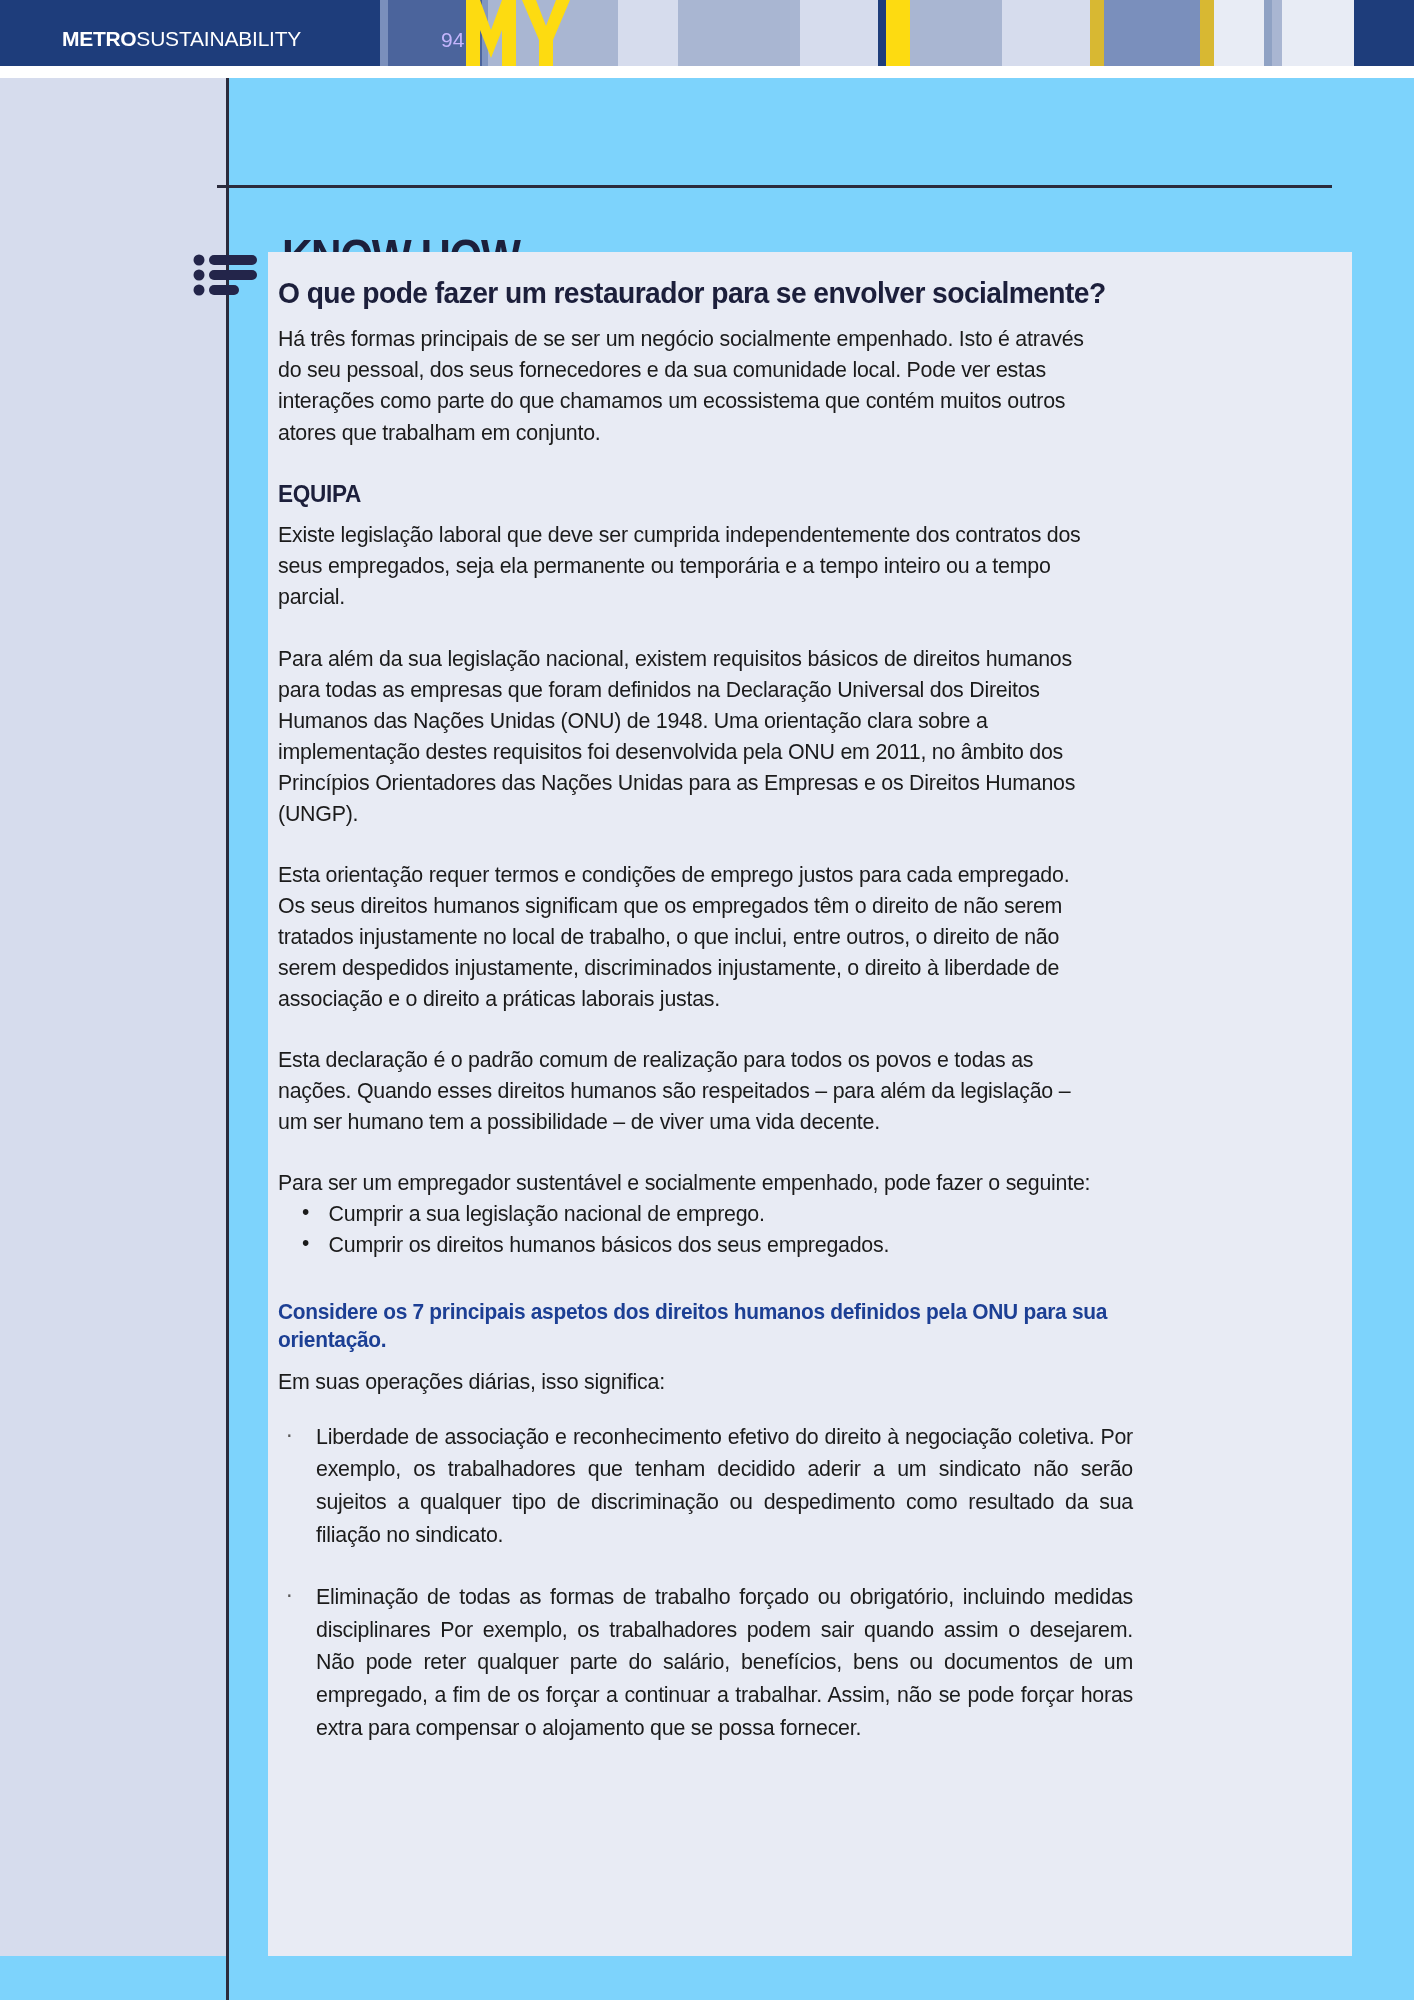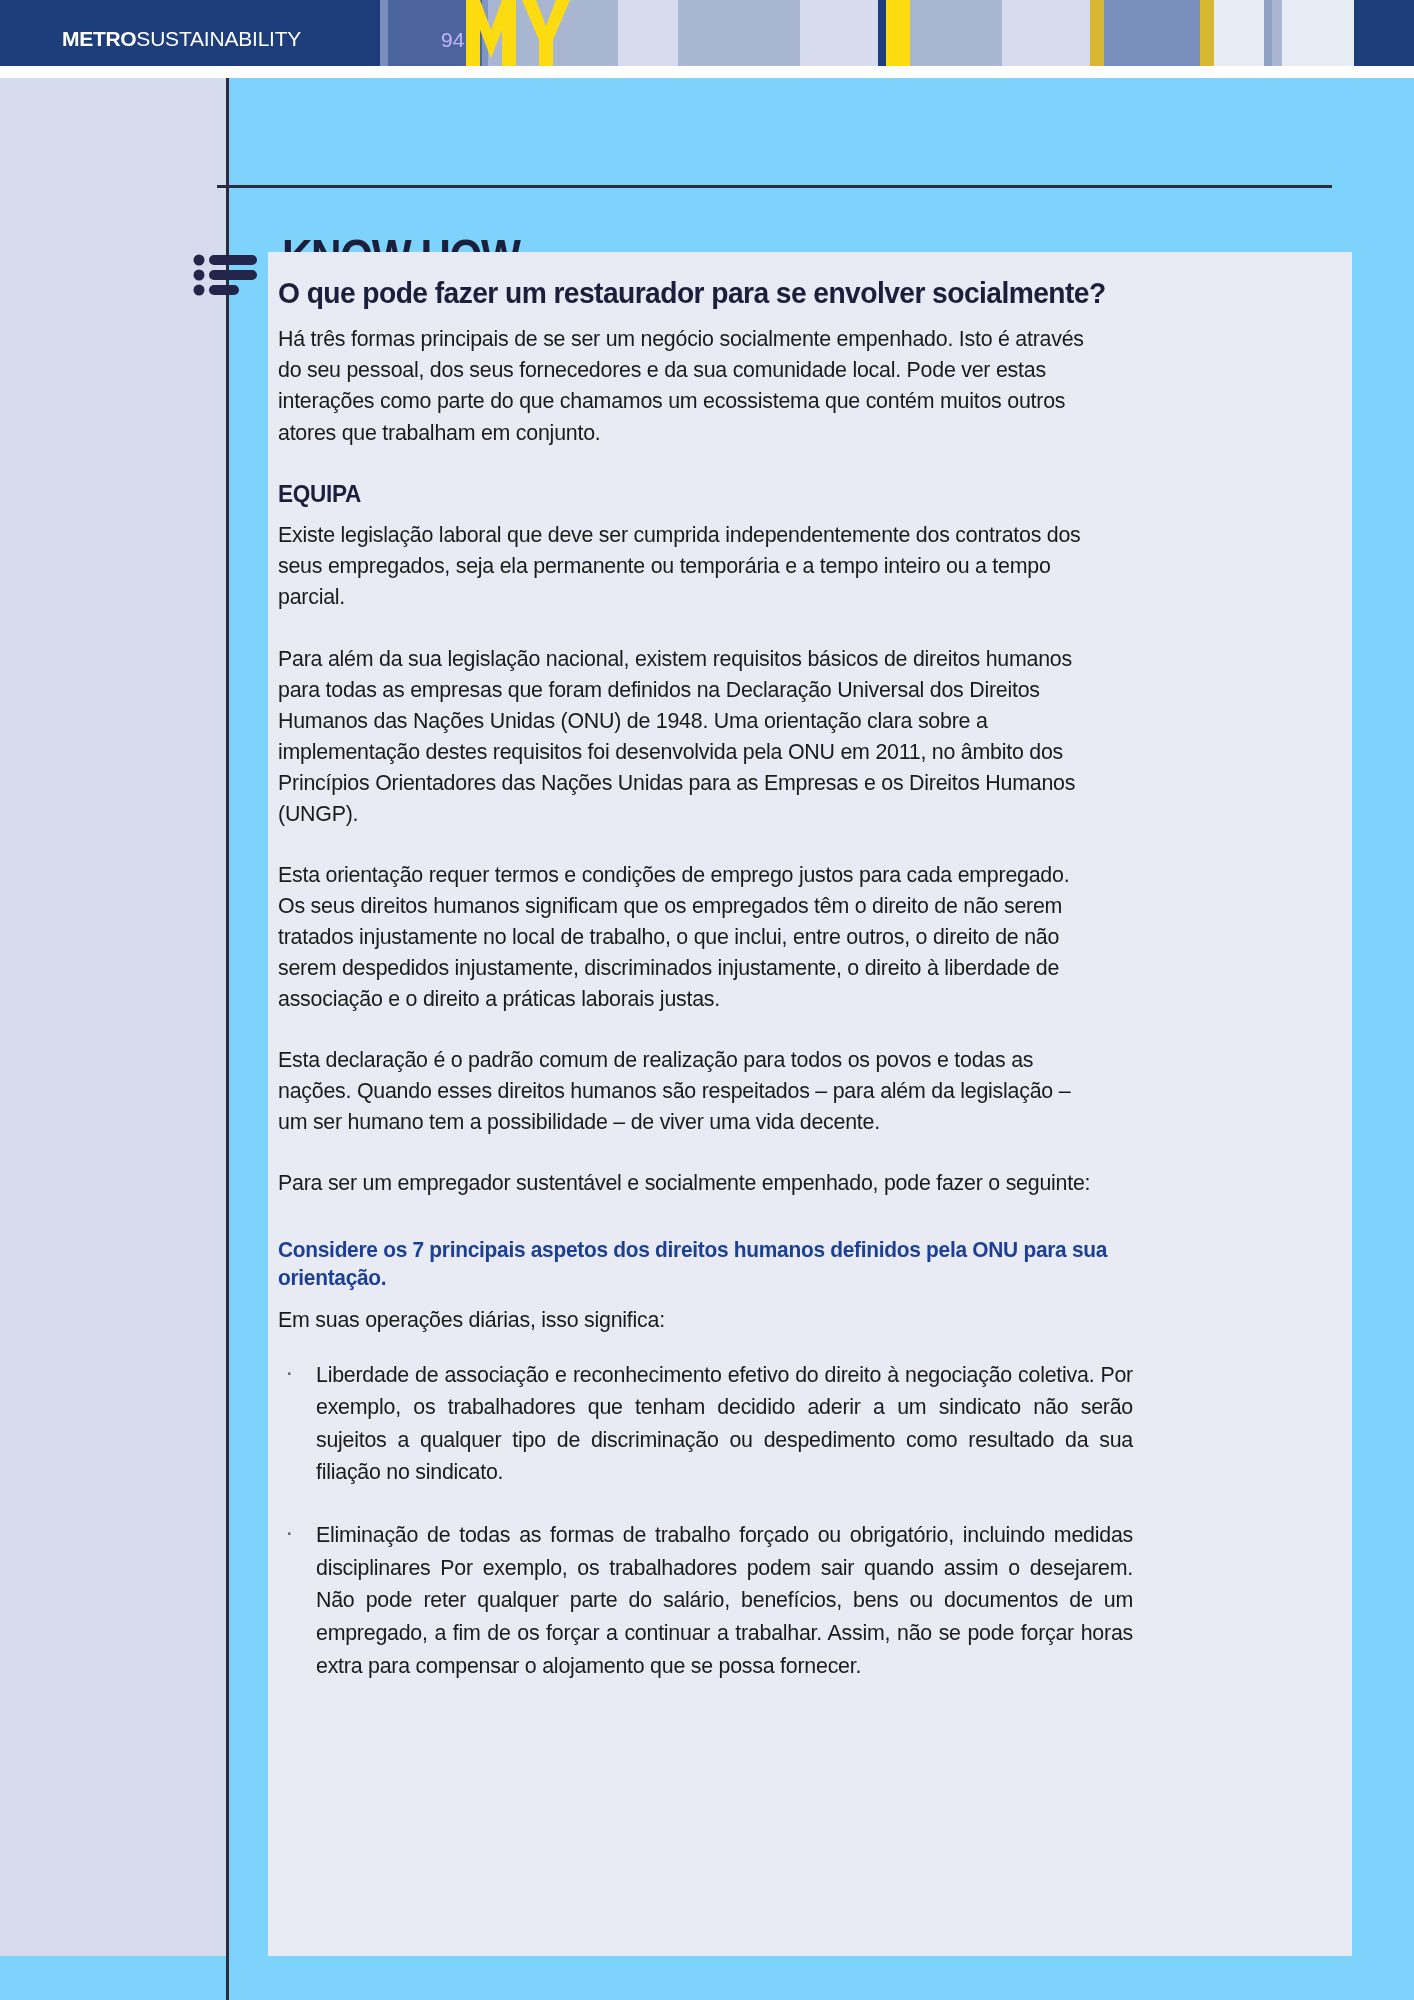--- a/index.html
+++ b/index.html
@@ -303,20 +303,24 @@
 
     <h2 class="sub-title">EQUIPA</h2>
 
     <p class="body">Existe legislação laboral que deve ser cumprida independentemente dos contratos dos seus empregados, seja ela permanente ou temporária e a tempo inteiro ou a tempo parcial.</p>
     <p class="body gap">Para além da sua legislação nacional, existem requisitos básicos de direitos humanos para todas as empresas que foram definidos na Declaração Universal dos Direitos Humanos das Nações Unidas (ONU) de 1948. Uma orientação clara sobre a implementação destes requisitos foi desenvolvida pela ONU em 2011, no âmbito dos Princípios Orientadores das Nações Unidas para as Empresas e os Direitos Humanos (UNGP).</p>
     <p class="body gap">Esta orientação requer termos e condições de emprego justos para cada empregado.  Os seus direitos humanos significam que os empregados têm o direito de não serem tratados injustamente no local de trabalho, o que inclui, entre outros, o direito de não serem despedidos injustamente, discriminados injustamente, o direito à liberdade de associação e o direito a práticas laborais justas.</p>
     <p class="body gap">Esta declaração é o padrão comum de realização para todos os povos e todas as nações. Quando esses direitos humanos são respeitados – para além da legislação – um ser humano tem a possibilidade – de viver uma vida decente.</p>
 
     <p class="body gap">Para ser um empregador sustentável e socialmente empenhado, pode fazer o seguinte:</p>
 
+    <ul class="bullets">
+      <li>Cumprir a sua legislação nacional de emprego.</li>
+      <li>Cumprir os direitos humanos básicos dos seus empregados.</li>
+    </ul>
 
     <p class="accent">Considere os 7 principais aspetos dos direitos humanos definidos pela ONU para sua orientação.</p>
 
     <p class="body">Em suas operações diárias, isso significa:</p>
 
     <ul class="jbullets">
       <li>Liberdade de associação e reconhecimento efetivo do direito à negociação coletiva. Por exemplo, os trabalhadores que tenham decidido aderir a um sindicato não serão sujeitos a qualquer tipo de discriminação ou despedimento como resultado da sua filiação no sindicato.</li>
       <li>Eliminação de todas as formas de trabalho forçado ou obrigatório, incluindo medidas disciplinares Por exemplo, os trabalhadores podem sair quando assim o desejarem. Não pode reter qualquer parte do salário, benefícios, bens ou documentos de um empregado, a fim de os forçar a continuar a trabalhar. Assim, não se pode forçar horas extra para compensar o alojamento que se possa fornecer.</li>
     </ul>
 

